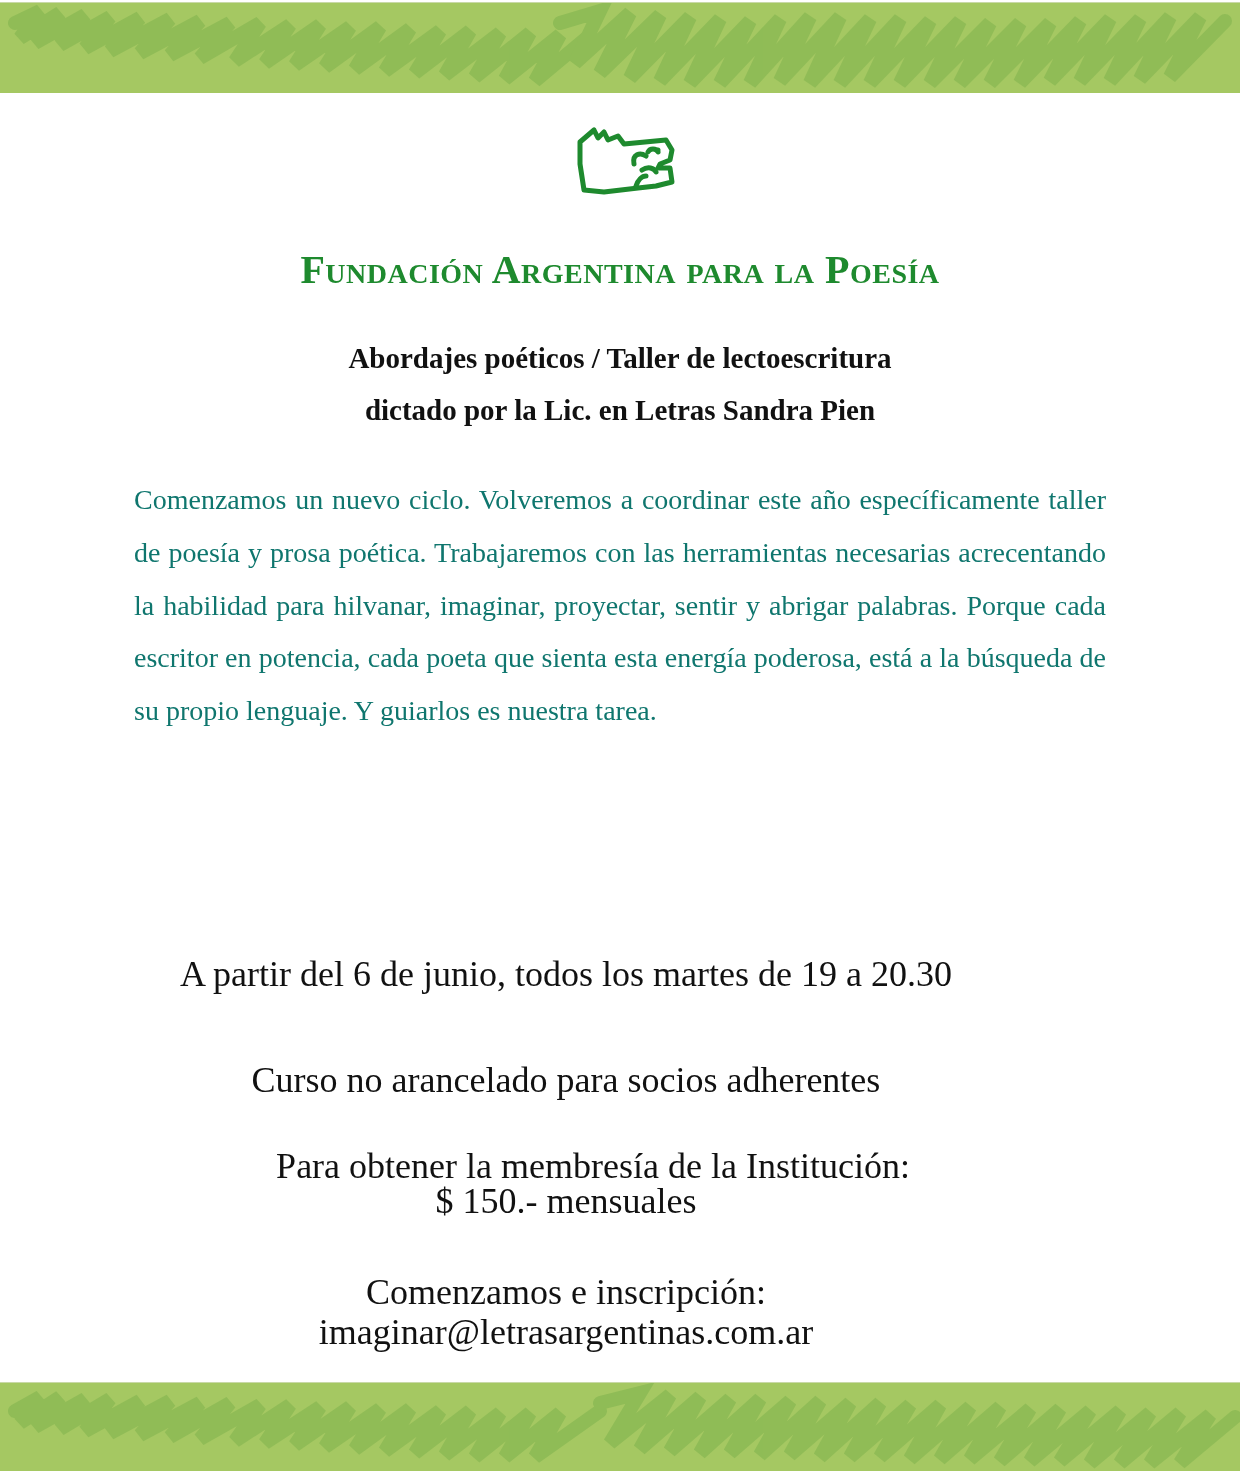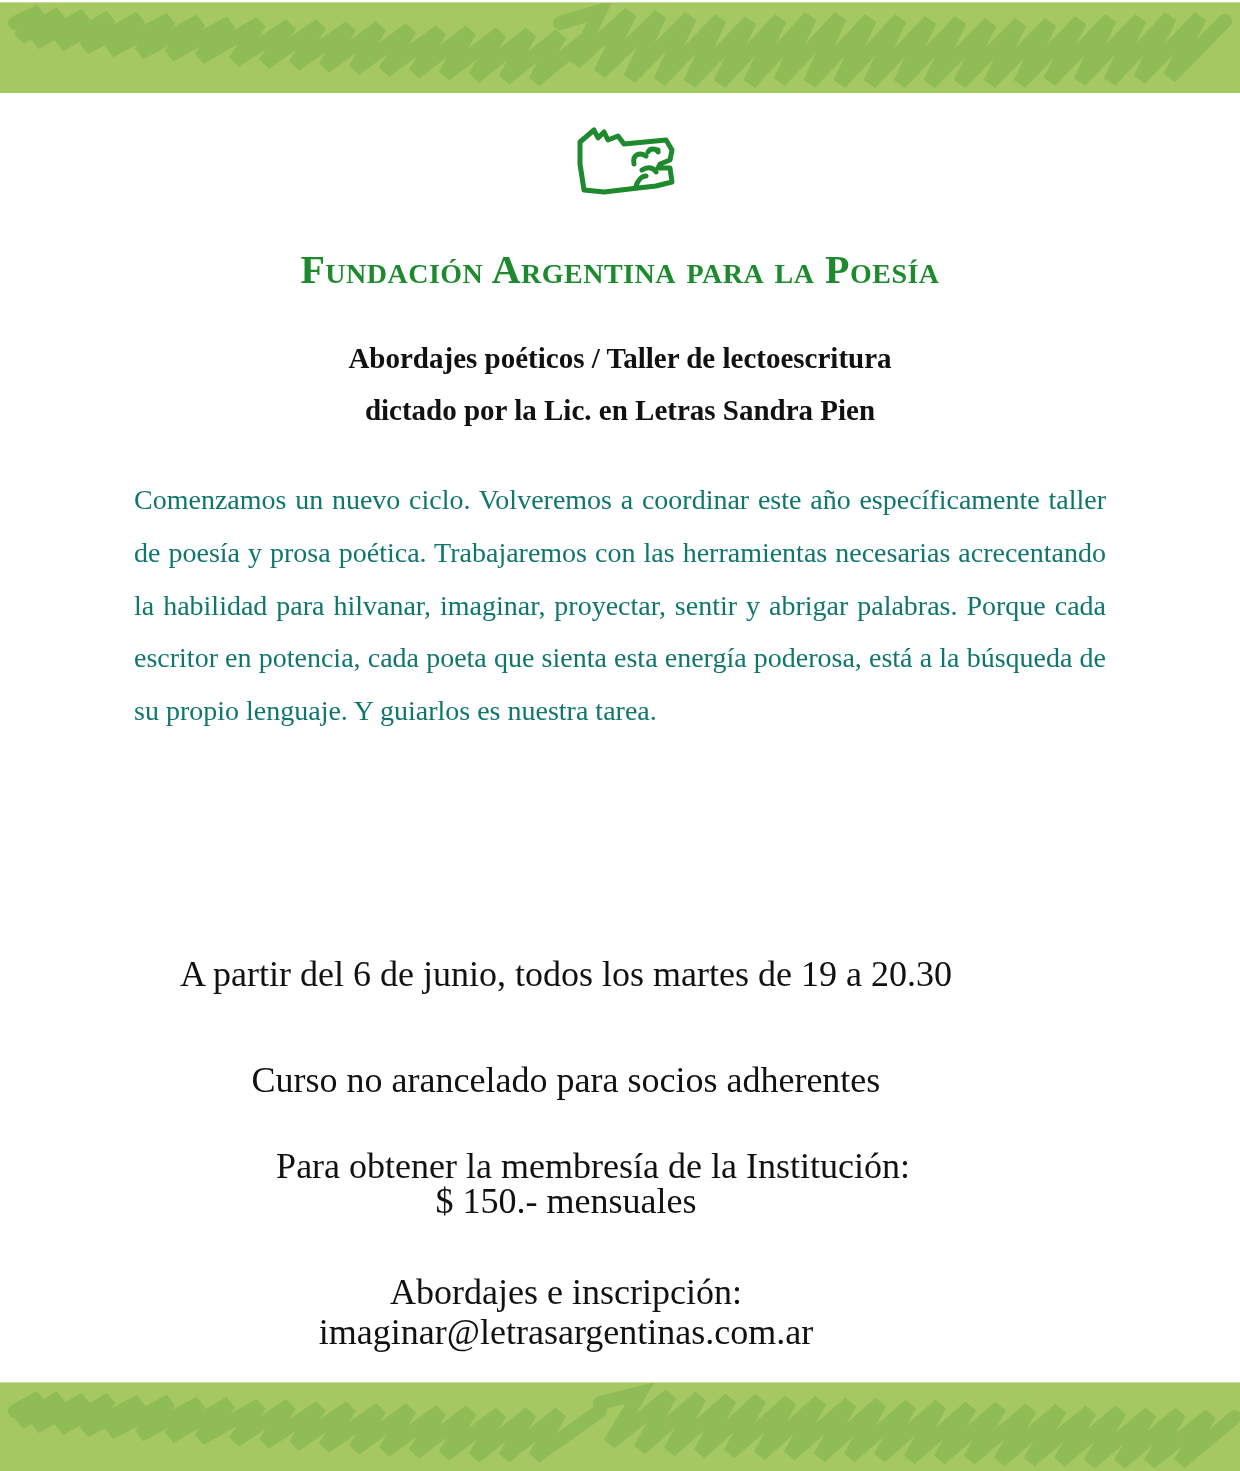--- a/index.html
+++ b/index.html
@@ -81,21 +81,21 @@
 <div class="subtitle l2">dictado por la Lic. en Letras Sandra Pien</div>
 
 <div class="body-text">
   <p class="para1">Comenzamos un nuevo ciclo. Volveremos a coordinar este año específicamente taller de poesía y prosa poética. Trabajaremos con las herramientas necesarias acrecentando la habilidad para hilvanar, imaginar, proyectar, sentir y abrigar palabras. Porque cada escritor en potencia, cada poeta que sienta esta energía poderosa, está a la búsqueda de su propio lenguaje. Y guiarlos es nuestra tarea.</p>
 </div>
 
 <div class="center-line schedule">A partir del 6 de junio, todos los martes de 19 a 20.30</div>
 <div class="center-line fee-note">Curso no arancelado para socios adherentes</div>
 <div class="center-line membership-label">Para obtener la membresía de la Institución:</div>
 <div class="center-line membership-price">$ 150.- mensuales</div>
-<div class="center-line contact-label">Abordajes e inscripción:</div>
+<div class="center-line contact-label">Comenzamos e inscripción:</div>
 <div class="center-line contact-email">imaginar@letrasargentinas.com.ar</div>
 
 <div class="band bottom">
   <svg width="1240" height="89" viewBox="0 0 1240 89">
     <g stroke="#8cba55" stroke-width="14" stroke-linecap="round" fill="none" opacity="0.85">
       <path d="M15 28 L40 14 L20 40 L60 14 L35 44 L85 16 L60 46 L110 16 L85 48 L140 18 L110 50 L170 18 L140 52 L200 20 L170 54 L230 20 L200 56 L260 22 L235 58 L290 22 L265 60 L320 24 L295 62 L350 24 L325 64 L380 26 L355 66 L410 26 L385 68 L440 28 L415 70 L470 28 L445 72 L500 30 L475 74 L530 30 L505 74 L560 30 L535 74 L600 28"></path>
       <path d="M600 20 L640 10 L610 60 L670 12 L640 66 L700 14 L670 68 L730 16 L700 70 L760 16 L730 70 L790 18 L760 72 L820 18 L790 72 L850 20 L820 74 L880 20 L850 74 L910 22 L880 74 L940 22 L910 76 L970 24 L940 76 L1000 24 L970 76 L1030 26 L1000 78 L1060 26 L1030 78 L1090 28 L1060 78 L1120 28 L1090 80 L1150 30 L1120 80 L1180 30 L1150 80 L1210 32 L1180 80 L1235 34"></path>
     </g>
   </svg>
 </div>

